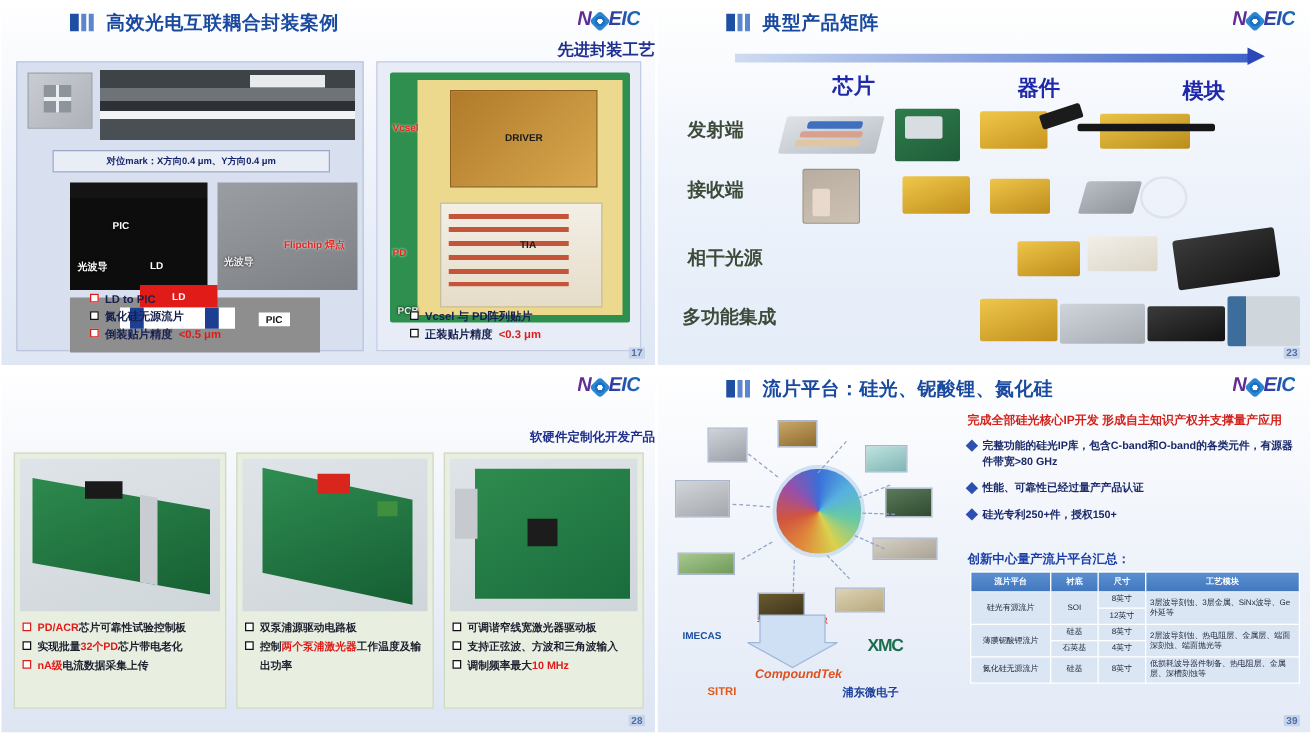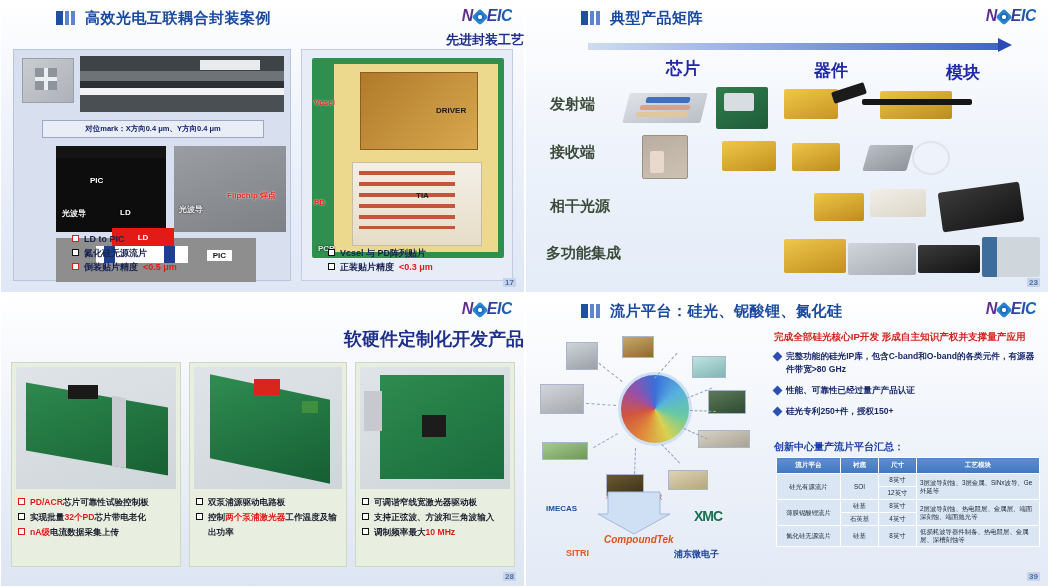--- a/index.html
+++ b/index.html
@@ -96,21 +96,21 @@
   .arrow .line { position:absolute; left:0; right:12px; top:2px; height:7px;
     background:linear-gradient(90deg,#cfdcf0,#3f63c9); }
   .arrow .head { position:absolute; right:0; top:-3px; width:0; height:0;
     border-top:7px solid transparent; border-bottom:7px solid transparent;
     border-left:14px solid #2b49b8; }
   .colh { position:absolute; font-size:17px; font-weight:bold; color:#1f28a8; }
   .rowl { position:absolute; font-size:15px; font-weight:bold; color:#3d4b3a; }
   .ph { position:absolute; border-radius:2px; }
 
   
-  .bl .ctitle { top:33px; font-size:18px; color:#1f2f8c; }
+  .bl .ctitle { top:49px; font-size:10px; color:#1f2f8c; }
   .card { position:absolute; top:68px; height:205px; background:#e8eee0;
     border:1px solid #cfd9c2; }
   .card .img { position:absolute; left:4px; right:4px; top:4px; height:122px;
     background:linear-gradient(160deg,#dfe4e8,#cfd6da); overflow:hidden; }
   .card ul { position:absolute; left:6px; right:4px; top:132px; }
   .card li { list-style:none; display:flex; gap:5px; font-size:8.6px; font-weight:bold;
     color:#1b1f2e; line-height:15px; }
   .board { position:absolute; background:#1f7a45; }
 
   
@@ -196,21 +196,21 @@
       </ul>
     </div>
 
     <div class="panelB">
       <div class="pcb">
         <div class="inner"></div>
         <div class="drv"></div>
         <div class="tia"></div>
         <span class="lbl red" style="left:2px;top:40px;">Vcsel</span>
         <span class="lbl red" style="left:2px;top:140px;">PD</span>
-        <span class="chip-t" style="left:92px;top:48px;margin-left:32px;">DRIVER</span>
+        <span class="chip-t" style="left:92px;top:48px;">DRIVER</span>
         <span class="chip-t" style="left:104px;top:133px;">TIA</span>
         <span class="lbl" style="left:6px;top:186px;color:#eaeaea;">PCB</span>
       </div>
       <ul class="bl-list" style="padding-left:26px;">
         <li>
             <span class="sq"></span>
             <span>Vcsel 与 PD阵列贴片</span>
           </li>
         <li>
             <span class="sq"></span>

